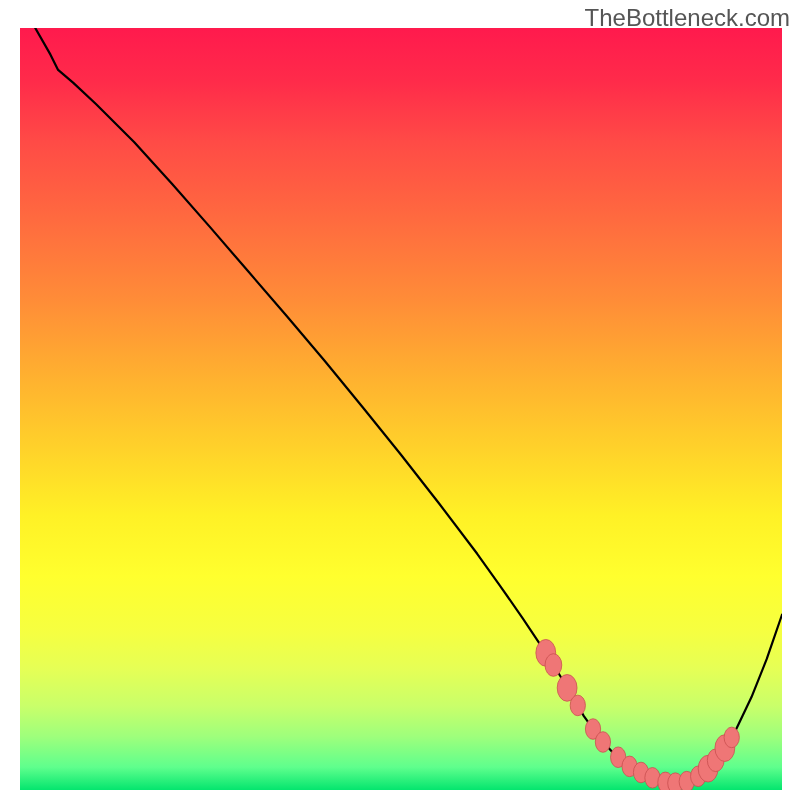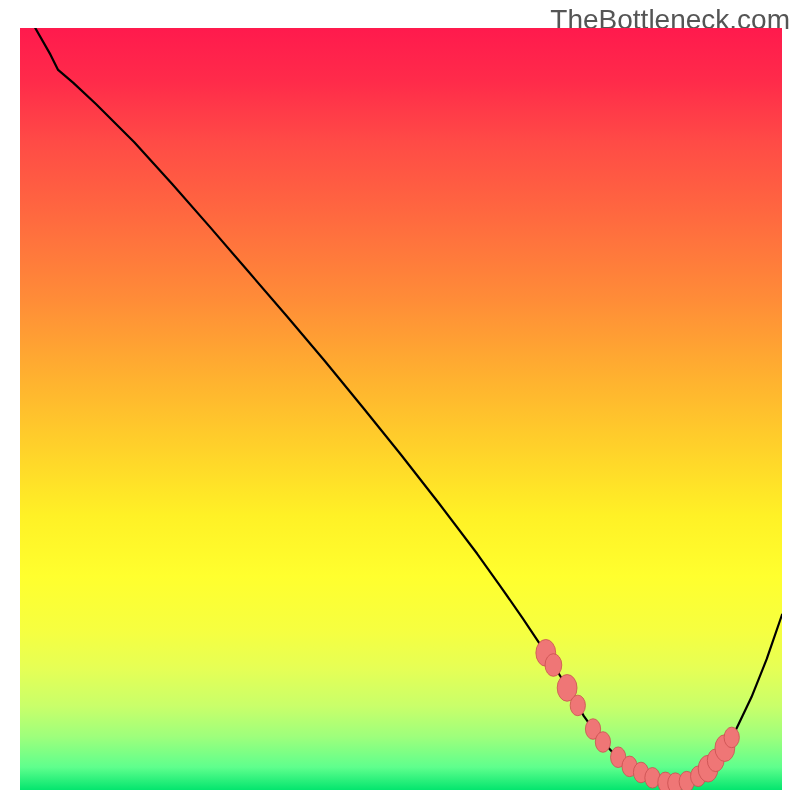--- a/index.html
+++ b/index.html
@@ -3,21 +3,21 @@
 <meta charset="utf-8">
 <style>
   * { margin: 0; padding: 0; box-sizing: border-box; }
   html, body { width: 800px; height: 800px; overflow: hidden; background: #fff; }
   .wrap { position: relative; width: 800px; height: 800px; }
   .attribution {
     position: absolute;
     top: 4px;
     right: 10px;
     font-family: Arial, Helvetica, sans-serif;
-    font-size: 28px;
+    font-size: 24px;
     color: #555;
     font-weight: 400;
   }
   .plot {
     position: absolute;
     left: 20px;
     top: 28px;
     width: 762px;
     height: 762px;
   }

